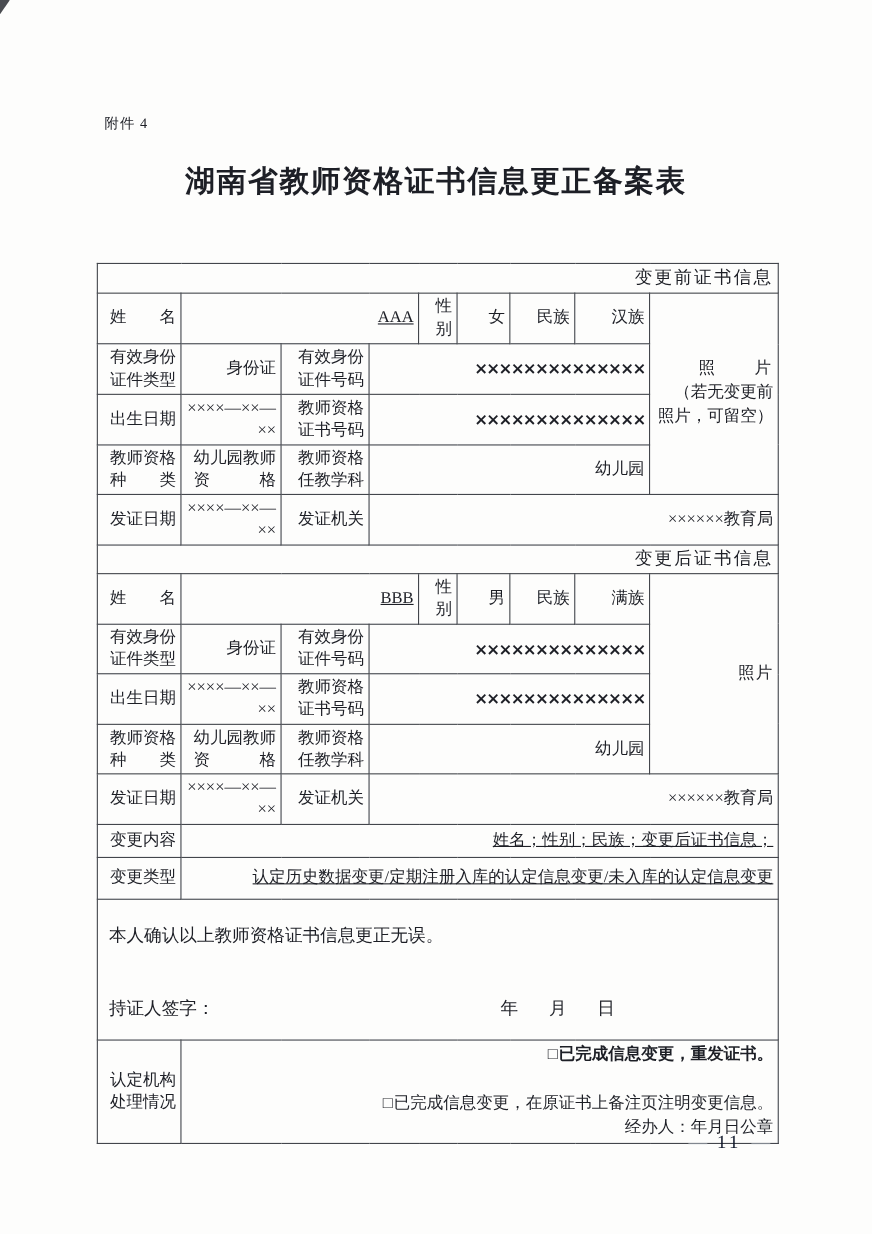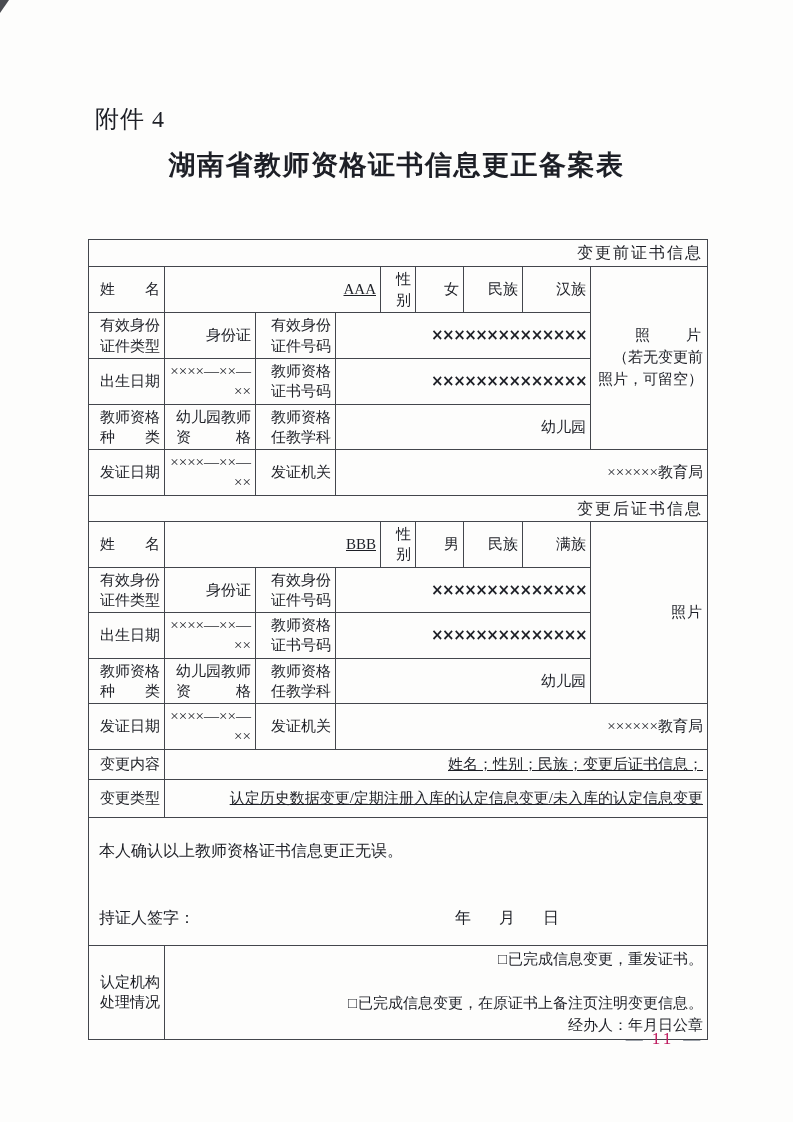--- a/index.html
+++ b/index.html
@@ -16,21 +16,21 @@
     background:#fdfdfc;
   }
   .corner-mark{
     position:absolute;left:0;top:0;width:9px;height:13px;
     background:#2a2d33;
     clip-path:polygon(0 0,100% 0,0 100%);
     opacity:.85;
   }
   .attachment{
     position:absolute;left:95px;top:103px;
-    font-size:24px;letter-spacing:1px;
+    font-size:13px;letter-spacing:1px;
   }
   .title{
     position:absolute;left:0;right:0;top:147px;margin:0;
     text-align:center;
     font-size:27px;font-weight:bold;letter-spacing:1.5px;
     font-family:"Liberation Serif","DejaVu Serif",serif;
   }
   .org-line{
     position:absolute;left:95px;top:213px;
     font-size:17px;letter-spacing:.5px;
@@ -61,29 +61,29 @@
   .date-val{letter-spacing:0;}
   .photo-cell{vertical-align:middle;}
   .photo-cell .photo-label{letter-spacing:2px;margin-bottom:0;}
   .photo-cell .photo-note{white-space:pre-line;font-size:15px;line-height:1.5;}
   .photo-cell-after{vertical-align:top;padding-top:13px;letter-spacing:1px;}
   .confirm-cell{position:relative;text-align:left;}
   .confirm-statement{position:absolute;left:10px;top:22px;font-size:16px;}
   .confirm-sign{position:absolute;left:10px;bottom:16px;font-size:16px;}
   .confirm-date{position:absolute;left:366px;bottom:16px;font-size:16px;letter-spacing:6px;}
   .proc-content{text-align:left;padding:8px 10px 6px 10px;vertical-align:top;}
-  .proc-option1{margin-bottom:24px;}
+  .proc-option1{margin-bottom:24px;font-weight:bold;}
   .proc-option2{margin-bottom:2px;}
   .cb{margin-right:1px;}
   .page-number{
     position:absolute;left:608px;top:1029px;width:110px;
     text-align:center;font-size:17px;
   }
   .page-number .dash{color:#8f959d;margin:0 9px;}
-  .page-number .num{color:#be185d;letter-spacing:3px;}
+  .page-number .num{color:#0f172a;letter-spacing:3px;}
 </style>
 </head>
 <body>
 
 <div class="page">
   <div class="corner-mark"></div>
 
   <div class="attachment">附件 4</div>
   <h1 class="title">湖南省教师资格证书信息更正备案表</h1>
 

